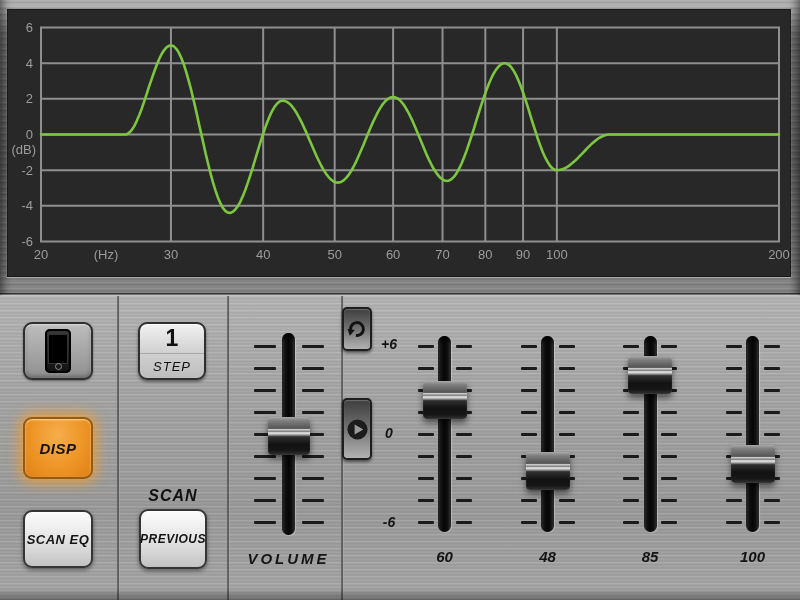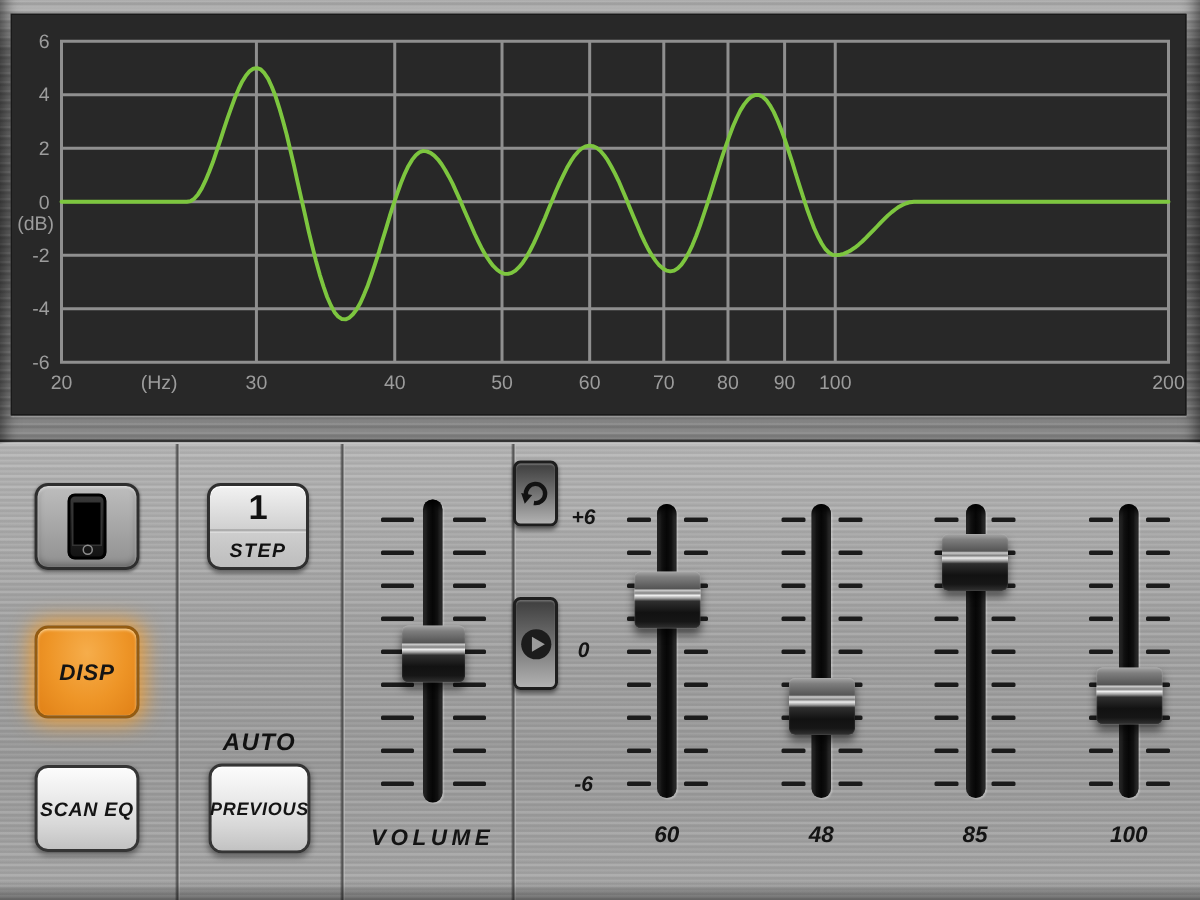--- a/index.html
+++ b/index.html
@@ -77,21 +77,21 @@
     position:absolute;left:138px;top:322px;width:68px;height:58px;
     border:2px solid #2f2f2f;border-radius:9px;box-sizing:border-box;overflow:hidden;
     background:linear-gradient(180deg,#f2f2f2,#cfcfcf 55%,#bdbdbd);
     box-shadow:0 2px 3px rgba(0,0,0,.45), inset 0 1px 0 rgba(255,255,255,.9);
     cursor:pointer;
   }
   .step-value{height:29px;display:flex;align-items:center;justify-content:center;
     font-weight:bold;font-size:23px;color:#111;}
   .step-divider{height:2px;background:linear-gradient(180deg,#8f8f8f,#e8e8e8);}
   .step-label{height:23px;display:flex;align-items:center;justify-content:center;
-    font-style:italic;font-weight:bold;font-size:13px;color:#111;letter-spacing:1px;}
+    font-style:italic;font-weight:normal;font-size:13px;color:#111;letter-spacing:1px;}
   .disp-label{
     position:absolute;left:139px;top:487px;width:68px;text-align:center;
     font-style:italic;font-weight:bold;font-size:16px;color:#111;letter-spacing:1px;
   }
   
   .mini-btn{
     position:absolute;left:342px;width:30px;border:2px solid #1e1e1e;border-radius:5px;
     box-sizing:border-box;cursor:pointer;
     background:linear-gradient(180deg,#3e3e3e 0%,#6d6d6d 45%,#b2b2b2 100%);
     box-shadow:0 2px 3px rgba(0,0,0,.5), inset 0 1px 1px rgba(255,255,255,.25);
@@ -188,21 +188,21 @@
   </div>
   <div class="btn" style="left:23px;top:510px;width:70px;height:58px;font-size:13px">
     <span>SCAN EQ</span>
   </div>
 
   <div class="step-btn">
     <div class="step-value">1</div>
     <div class="step-divider"></div>
     <div class="step-label">STEP</div>
   </div>
-  <div class="disp-label">AUTO</div>
+  <div class="disp-label">SCAN</div>
   <div class="btn small-text" style="left:139px;top:509px;width:68px;height:60px">
     <span>PREVIOUS</span>
   </div>
 
   <div class="mini-btn" style="top:307px;height:44px">
     <svg width="22" height="22" viewBox="0 0 24 24">
       <path d="M 5.1 13.2 A 7 7 0 1 1 10.8 18.9" fill="none" stroke="#121212" stroke-width="3.2"></path>
       <polygon points="1.6,11.6 9.6,13.1 4.2,19.4" fill="#121212"></polygon>
     </svg>
   </div>

